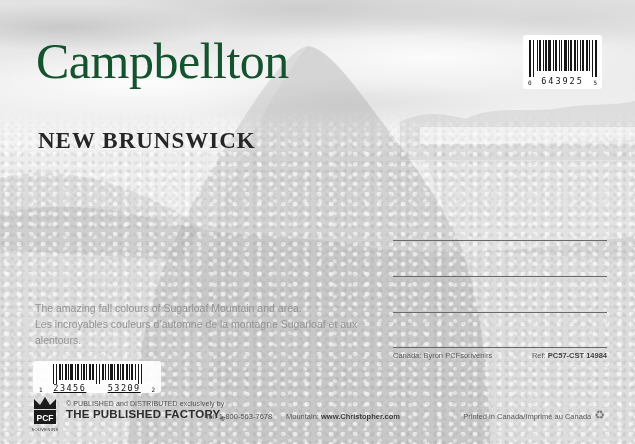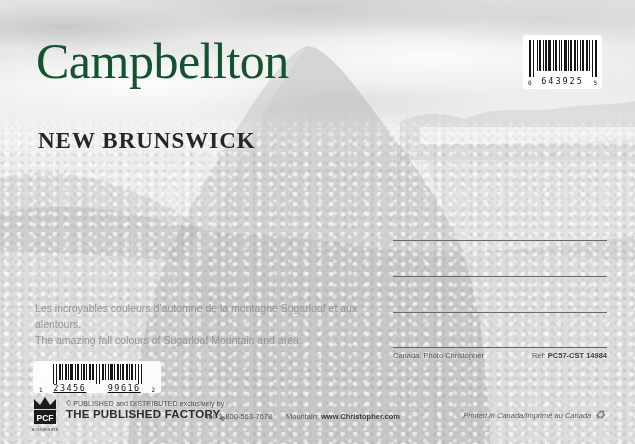--- a/index.html
+++ b/index.html
@@ -90,22 +90,22 @@
   .pub-block{position:absolute;left:66px;top:400px;color:#4f4f4f;}
   .pub-line1{font-size:7px;letter-spacing:.1px;}
   .pub-name{font-size:11.5px;font-weight:700;color:#2d2d2d;letter-spacing:.2px;margin-top:1px;}
   .pub-name sub{font-size:6px;}
   .contact{position:absolute;top:412px;font-size:7.5px;color:#545454;}
   .tel{left:205px;}
   .web{left:286px;}
   .contact b{color:#3a3a3a;}
   .printed{
     position:absolute;right:30px;top:409px;
-    display:flex;align-items:center;gap:3px;
-    font-size:7.5px;color:#5a5a5a;font-style:italic;
+    display:flex;align-items:flex-end;gap:3px;
+    font-size:7.5px;color:#5a5a5a;
   }
   .recycle{font-size:12px;line-height:1;color:#7a7a7a;}
 </style>
 </head>
 <body>
 
 <div id="postcard">
 
   <div class="sky"></div>
   <svg class="bg-svg" width="635" height="444" viewBox="0 0 635 444" aria-hidden="true">
@@ -162,27 +162,27 @@
   </div>
 
   <div class="address-block">
     <div class="addr-line" style="top:240px"></div>
     <div class="addr-line" style="top:276px"></div>
     <div class="addr-line" style="top:312px"></div>
     <div class="addr-line" style="top:347px"></div>
   </div>
 
   <div class="credits">
-    <span><span>Canada:</span> <span>Photo Christopher</span></span>
+    <span><span>Canada:</span> <span>Byron PCFsouvenirs</span></span>
     <span><span>Ref:</span>&nbsp;<b>PC57-CST 14984</b></span>
   </div>
 
   <div class="desc">
+    <div>The amazing fall colours of Sugarloaf Mountain and area.</div>
     <div>Les incroyables couleurs d’automne de la montagne Sugarloaf et aux alentours.</div>
-    <div>The amazing fall colours of Sugarloaf Mountain and area.</div>
   </div>
 
   <div class="barcode-box ean">
     <div class="bars" id="ean-bars">
         <i class="g" style="width: 1px; margin-right: 2px;"></i>
         <i class="g" style="width: 1px; margin-right: 2px;"></i>
         <i style="width: 2px; margin-right: 1px;"></i>
         <i style="width: 1px; margin-right: 2px;"></i>
         <i style="width: 2px; margin-right: 1px;"></i>
         <i style="width: 1px; margin-right: 1px;"></i>
@@ -207,21 +207,21 @@
         <i style="width: 2px; margin-right: 1px;"></i>
         <i style="width: 1px; margin-right: 1px;"></i>
         <i style="width: 2px; margin-right: 2px;"></i>
         <i style="width: 1px; margin-right: 2px;"></i>
         <i class="g" style="width: 1px; margin-right: 2px;"></i>
         <i class="g" style="width: 1px; margin-right: 0px;"></i>
       </div>
     <div class="ean-digits">
       <span class="side">1</span>
       <span class="grp">23456</span>
-      <span class="grp">99616</span>
+      <span class="grp">53209</span>
       <span class="side">2</span>
     </div>
   </div>
 
   <svg class="pcf-logo" width="28" height="38" viewBox="0 0 28 38" aria-hidden="true">
     <path d="M3,13 L3,3 L9,9 L14,1 L19,9 L25,3 L25,13 Z" fill="#1b1b1b"></path>
     <rect x="3" y="14" width="22" height="14" fill="#1b1b1b"></rect>
     <text x="14" y="25" fill="#ffffff" font-size="8.5" font-weight="bold" text-anchor="middle" font-family="Liberation Sans, sans-serif">PCF</text>
     <text x="14" y="34.5" fill="#2a2a2a" font-size="4" text-anchor="middle" letter-spacing="0.4" font-family="Liberation Sans, sans-serif">SOUVENIRS</text>
   </svg>

